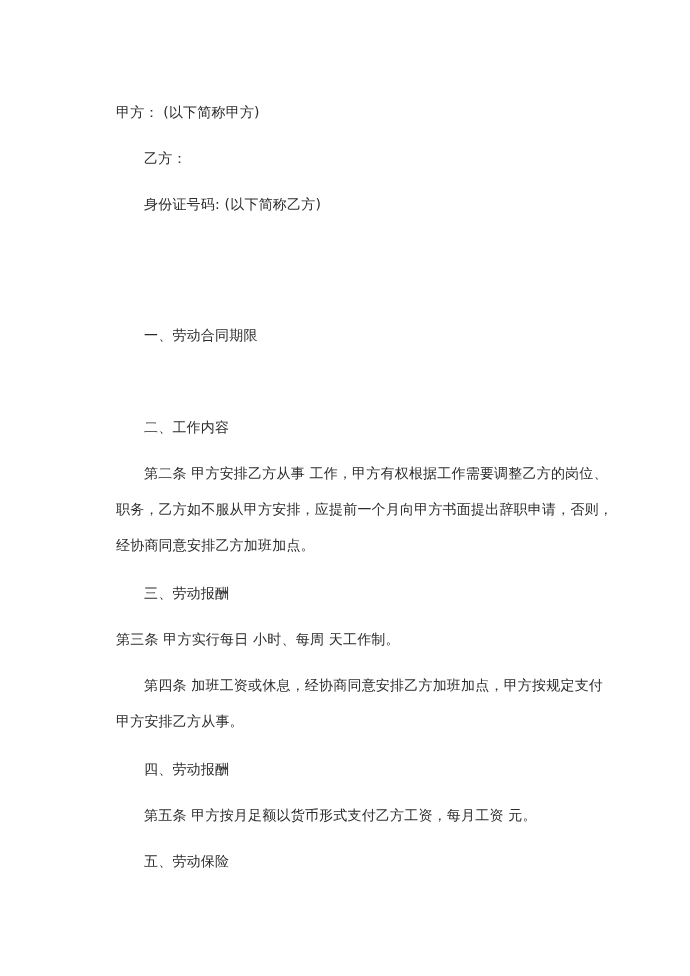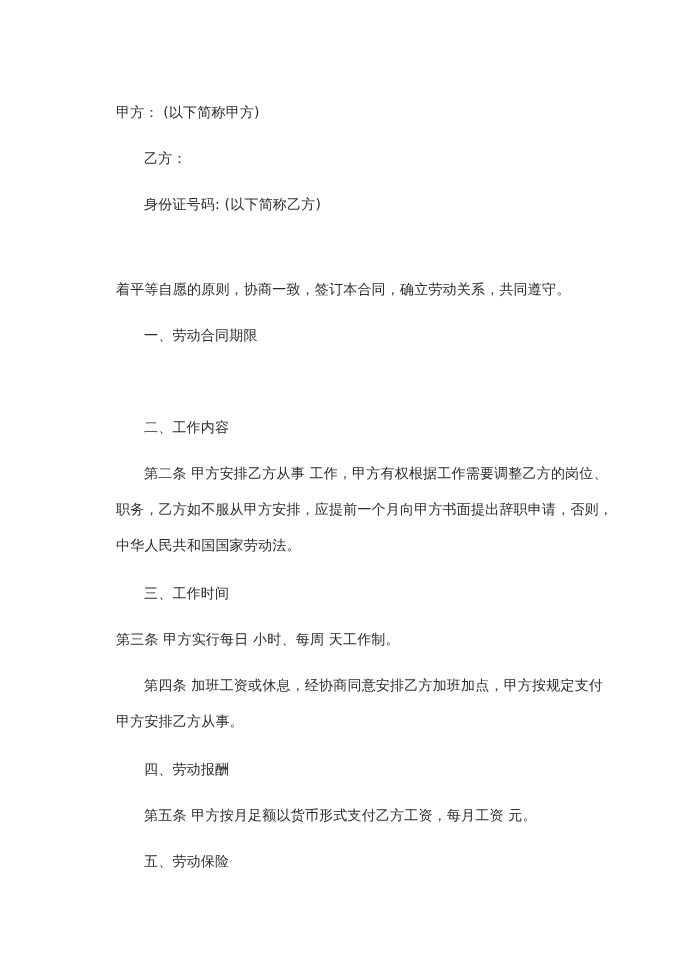--- a/index.html
+++ b/index.html
@@ -33,26 +33,25 @@
     }
     .indent { left: 132px; }
   </style>
 </head>
 <body>
 
 <div class="page">
   <div class="line" style="top:103px">甲方： (以下简称甲方)</div>
   <div class="line indent" style="top:149px">乙方：</div>
   <div class="line indent" style="top:195px">身份证号码: (以下简称乙方)</div>
-  <div class="line" style="top:280px">着平等自愿的原则，协商一致，签订本合同，确立劳动关系，共同遵守。</div>
   <div class="line indent" style="top:326px">一、劳动合同期限</div>
   <div class="line indent" style="top:418px">二、工作内容</div>
   <div class="line indent" style="top:464px">第二条 甲方安排乙方从事 工作，甲方有权根据工作需要调整乙方的岗位、</div>
   <div class="line" style="top:500px">职务，乙方如不服从甲方安排，应提前一个月向甲方书面提出辞职申请，否则，</div>
-  <div class="line" style="top:536px">中华人民共和国国家劳动法。</div>
-  <div class="line indent" style="top:584px">三、工作时间</div>
+  <div class="line" style="top:536px">经协商同意安排乙方加班加点。</div>
+  <div class="line indent" style="top:584px">三、劳动报酬</div>
   <div class="line" style="top:630px">第三条 甲方实行每日 小时、每周 天工作制。</div>
   <div class="line indent" style="top:676px">第四条 加班工资或休息，经协商同意安排乙方加班加点，甲方按规定支付</div>
   <div class="line" style="top:712px">甲方安排乙方从事。</div>
   <div class="line indent" style="top:760px">四、劳动报酬</div>
   <div class="line indent" style="top:806px">第五条 甲方按月足额以货币形式支付乙方工资，每月工资 元。</div>
   <div class="line indent" style="top:852px">五、劳动保险</div>
 </div>
 
 </body></html>

